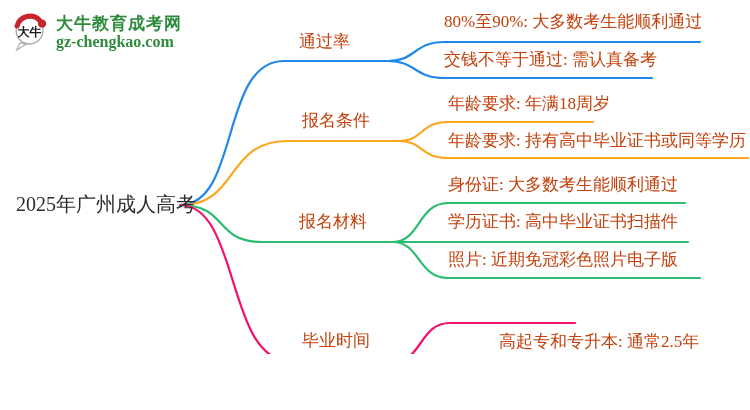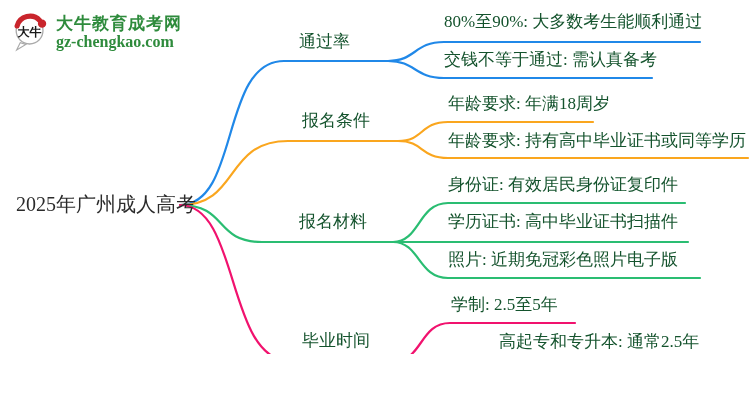--- a/index.html
+++ b/index.html
@@ -3,21 +3,21 @@
 <meta charset="utf-8">
 <style>
   html,body{margin:0;padding:0;background:#ffffff;}
   .stage{
     position:relative;width:750px;height:354px;background:#ffffff;overflow:hidden;
     font-family:Liberation Serif, serif;
   }
   .links{position:absolute;left:0;top:0;}
   .links path{fill:none;stroke-width:2.2;stroke-linecap:round;stroke-linejoin:round;}
   .node{
-    position:absolute;white-space:nowrap;color:#14532d;font-weight:500;
+    position:absolute;white-space:nowrap;color:#c2410c;font-weight:500;
     font-size:17px;line-height:18px;
   }
   .root-label{
     position:absolute;left:16px;top:193px;font-size:20px;line-height:22px;
     color:#2b2b2b;font-weight:500;white-space:nowrap;
   }
   .logo{position:absolute;left:12px;top:11px;display:flex;align-items:center;gap:7px;}
   .logo-icon{width:37px;height:41px;flex:0 0 auto;}
   .logo-text{display:flex;flex-direction:column;}
   .logo-title{font-size:17px;font-weight:bold;color:#2e8b3c;letter-spacing:1px;line-height:20px;}
@@ -69,20 +69,19 @@
   <div class="node" style="left:302px;top:112px;">报名条件</div>
   <div class="node" style="left:299px;top:213px;">报名材料</div>
   <div class="node" style="left:302px;top:332px;">毕业时间</div>
 
   <div class="node" style="left:444px;top:13px;">80%至90%: 大多数考生能顺利通过</div>
   <div class="node" style="left:444px;top:51px;">交钱不等于通过: 需认真备考</div>
 
   <div class="node" style="left:448px;top:95px;">年龄要求: 年满18周岁</div>
   <div class="node" style="left:448px;top:132px;">年龄要求: 持有高中毕业证书或同等学历</div>
 
-  <div class="node" style="left:448px;top:176px;">身份证: 有效居民身份证复印件</div>
+  <div class="node" style="left:448px;top:176px;">身份证: 大多数考生能顺利通过</div>
   <div class="node" style="left:448px;top:213px;">学历证书: 高中毕业证书扫描件</div>
   <div class="node" style="left:448px;top:251px;">照片: 近期免冠彩色照片电子版</div>
 
-  <div class="node" style="left:451px;top:296px;">学制: 2.5至5年</div>
   <div class="node" style="left:451px;top:333px;margin-left:48px;">高起专和专升本: 通常2.5年</div>
 
 </div>
 
 </body></html>

